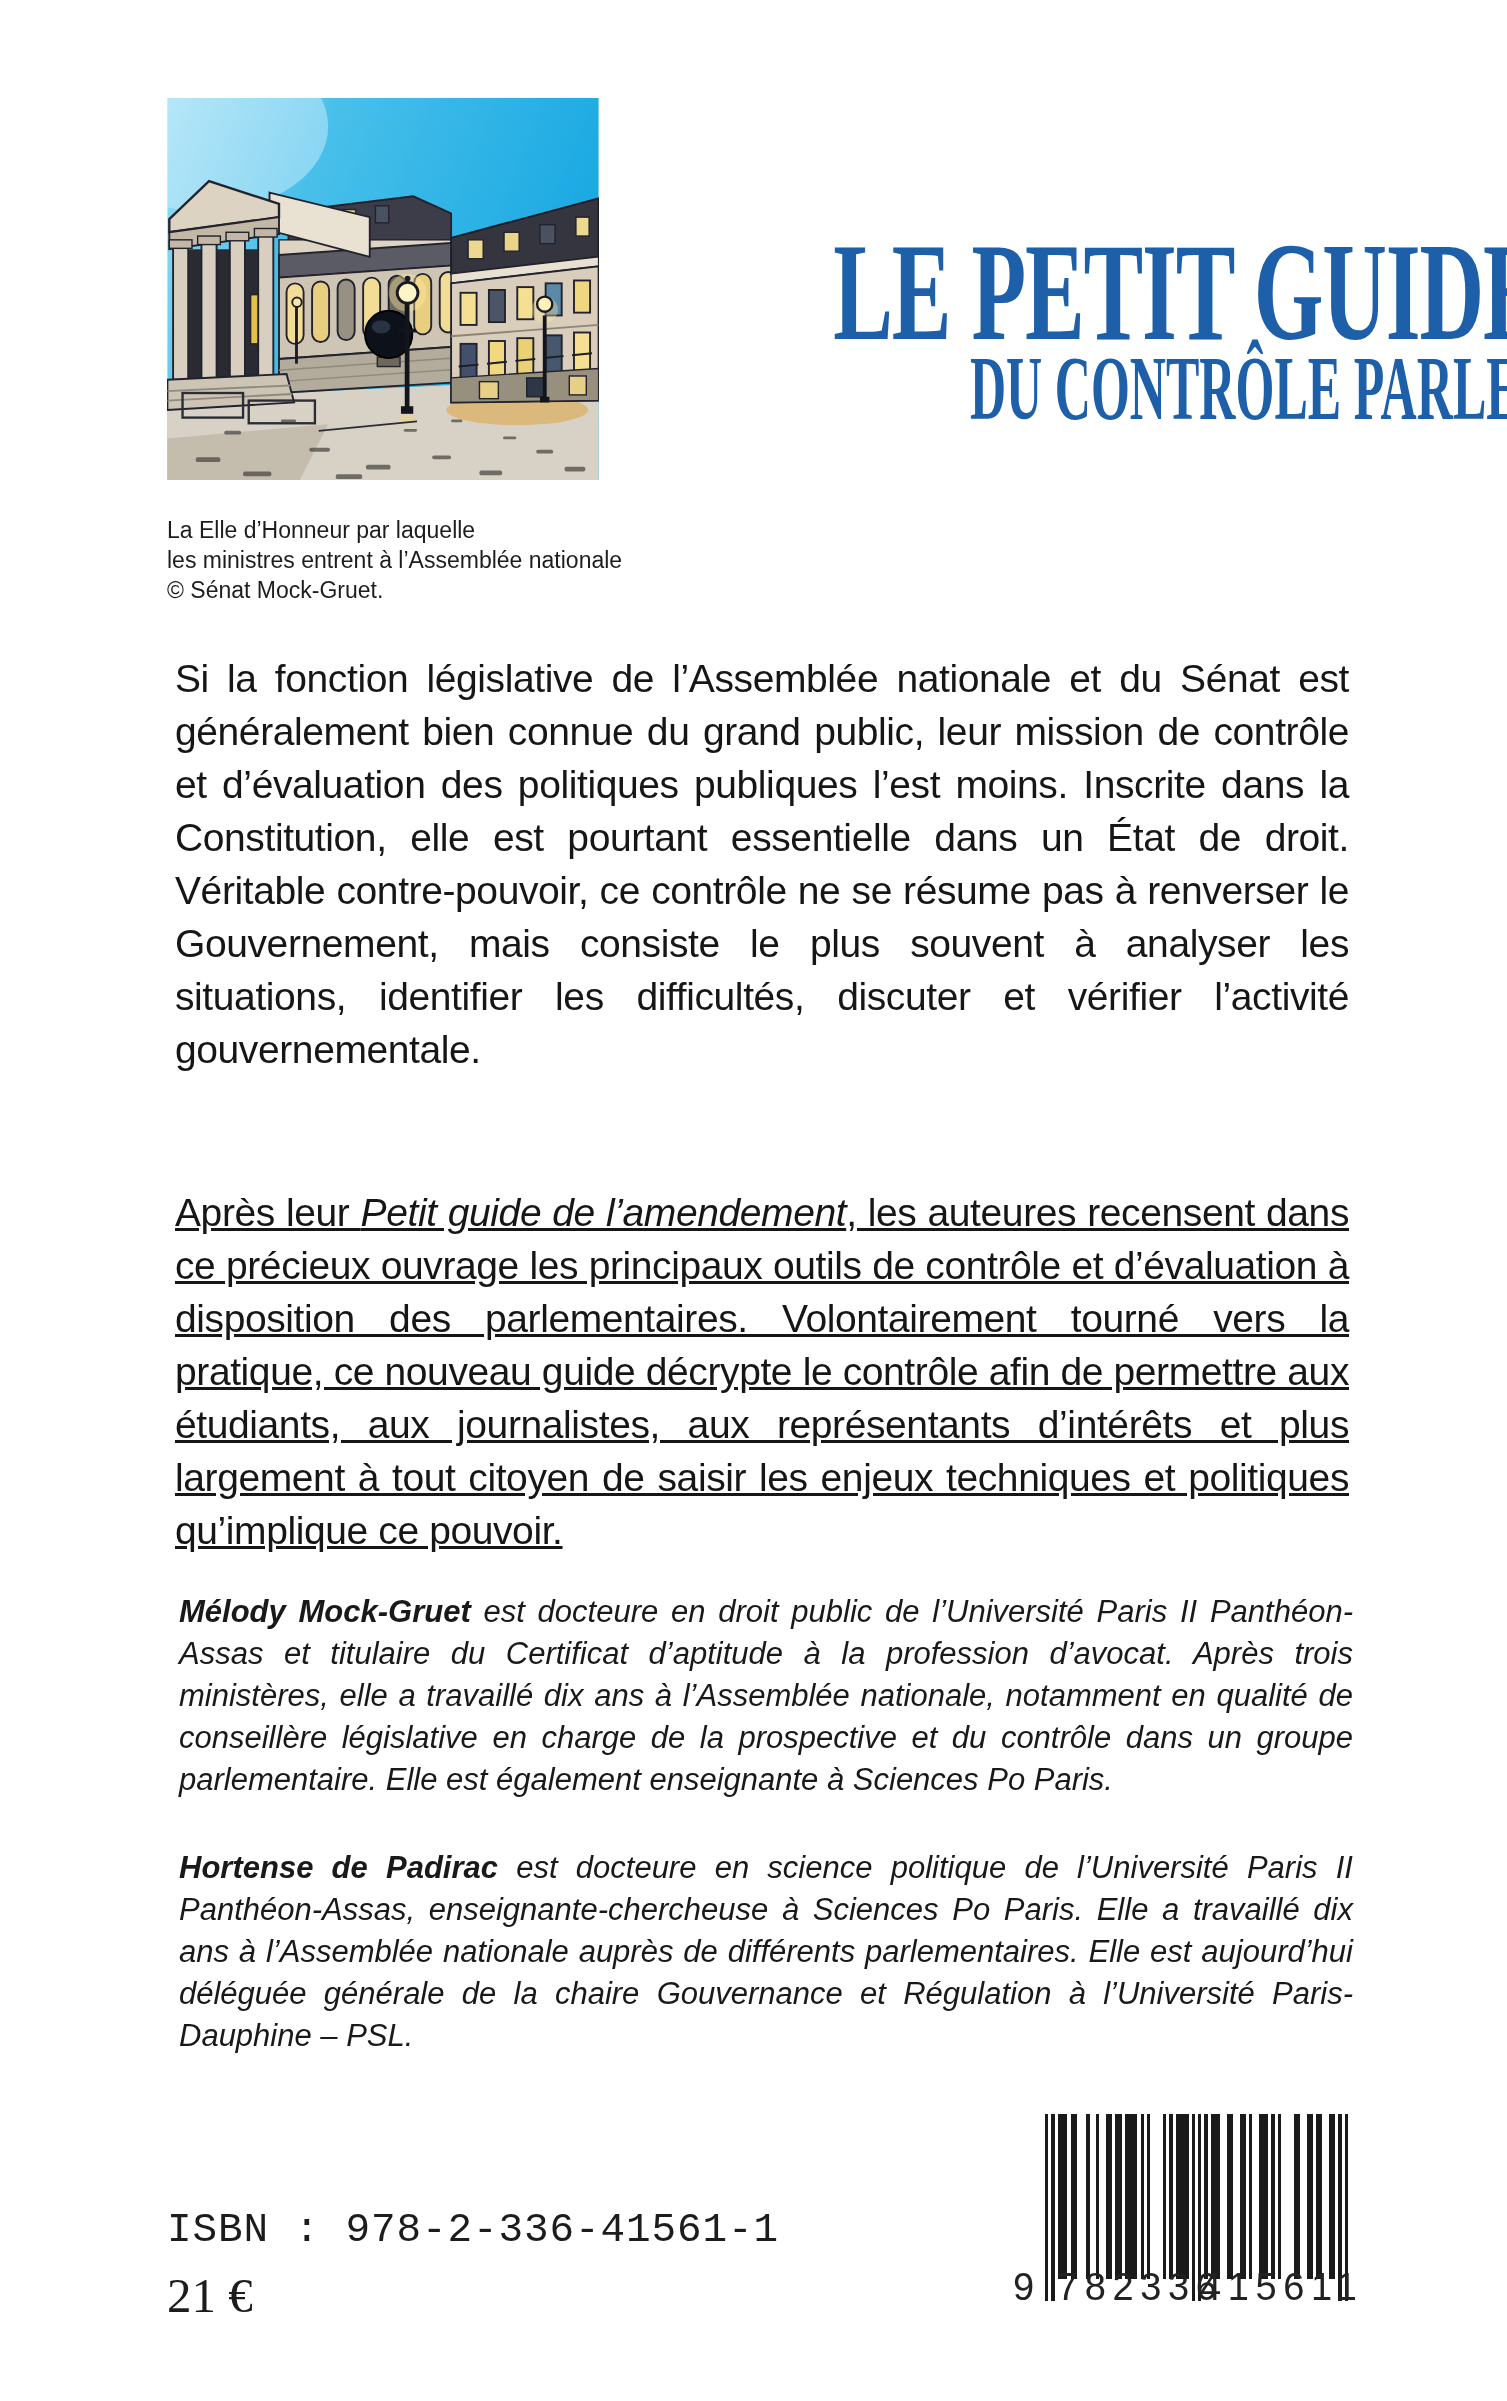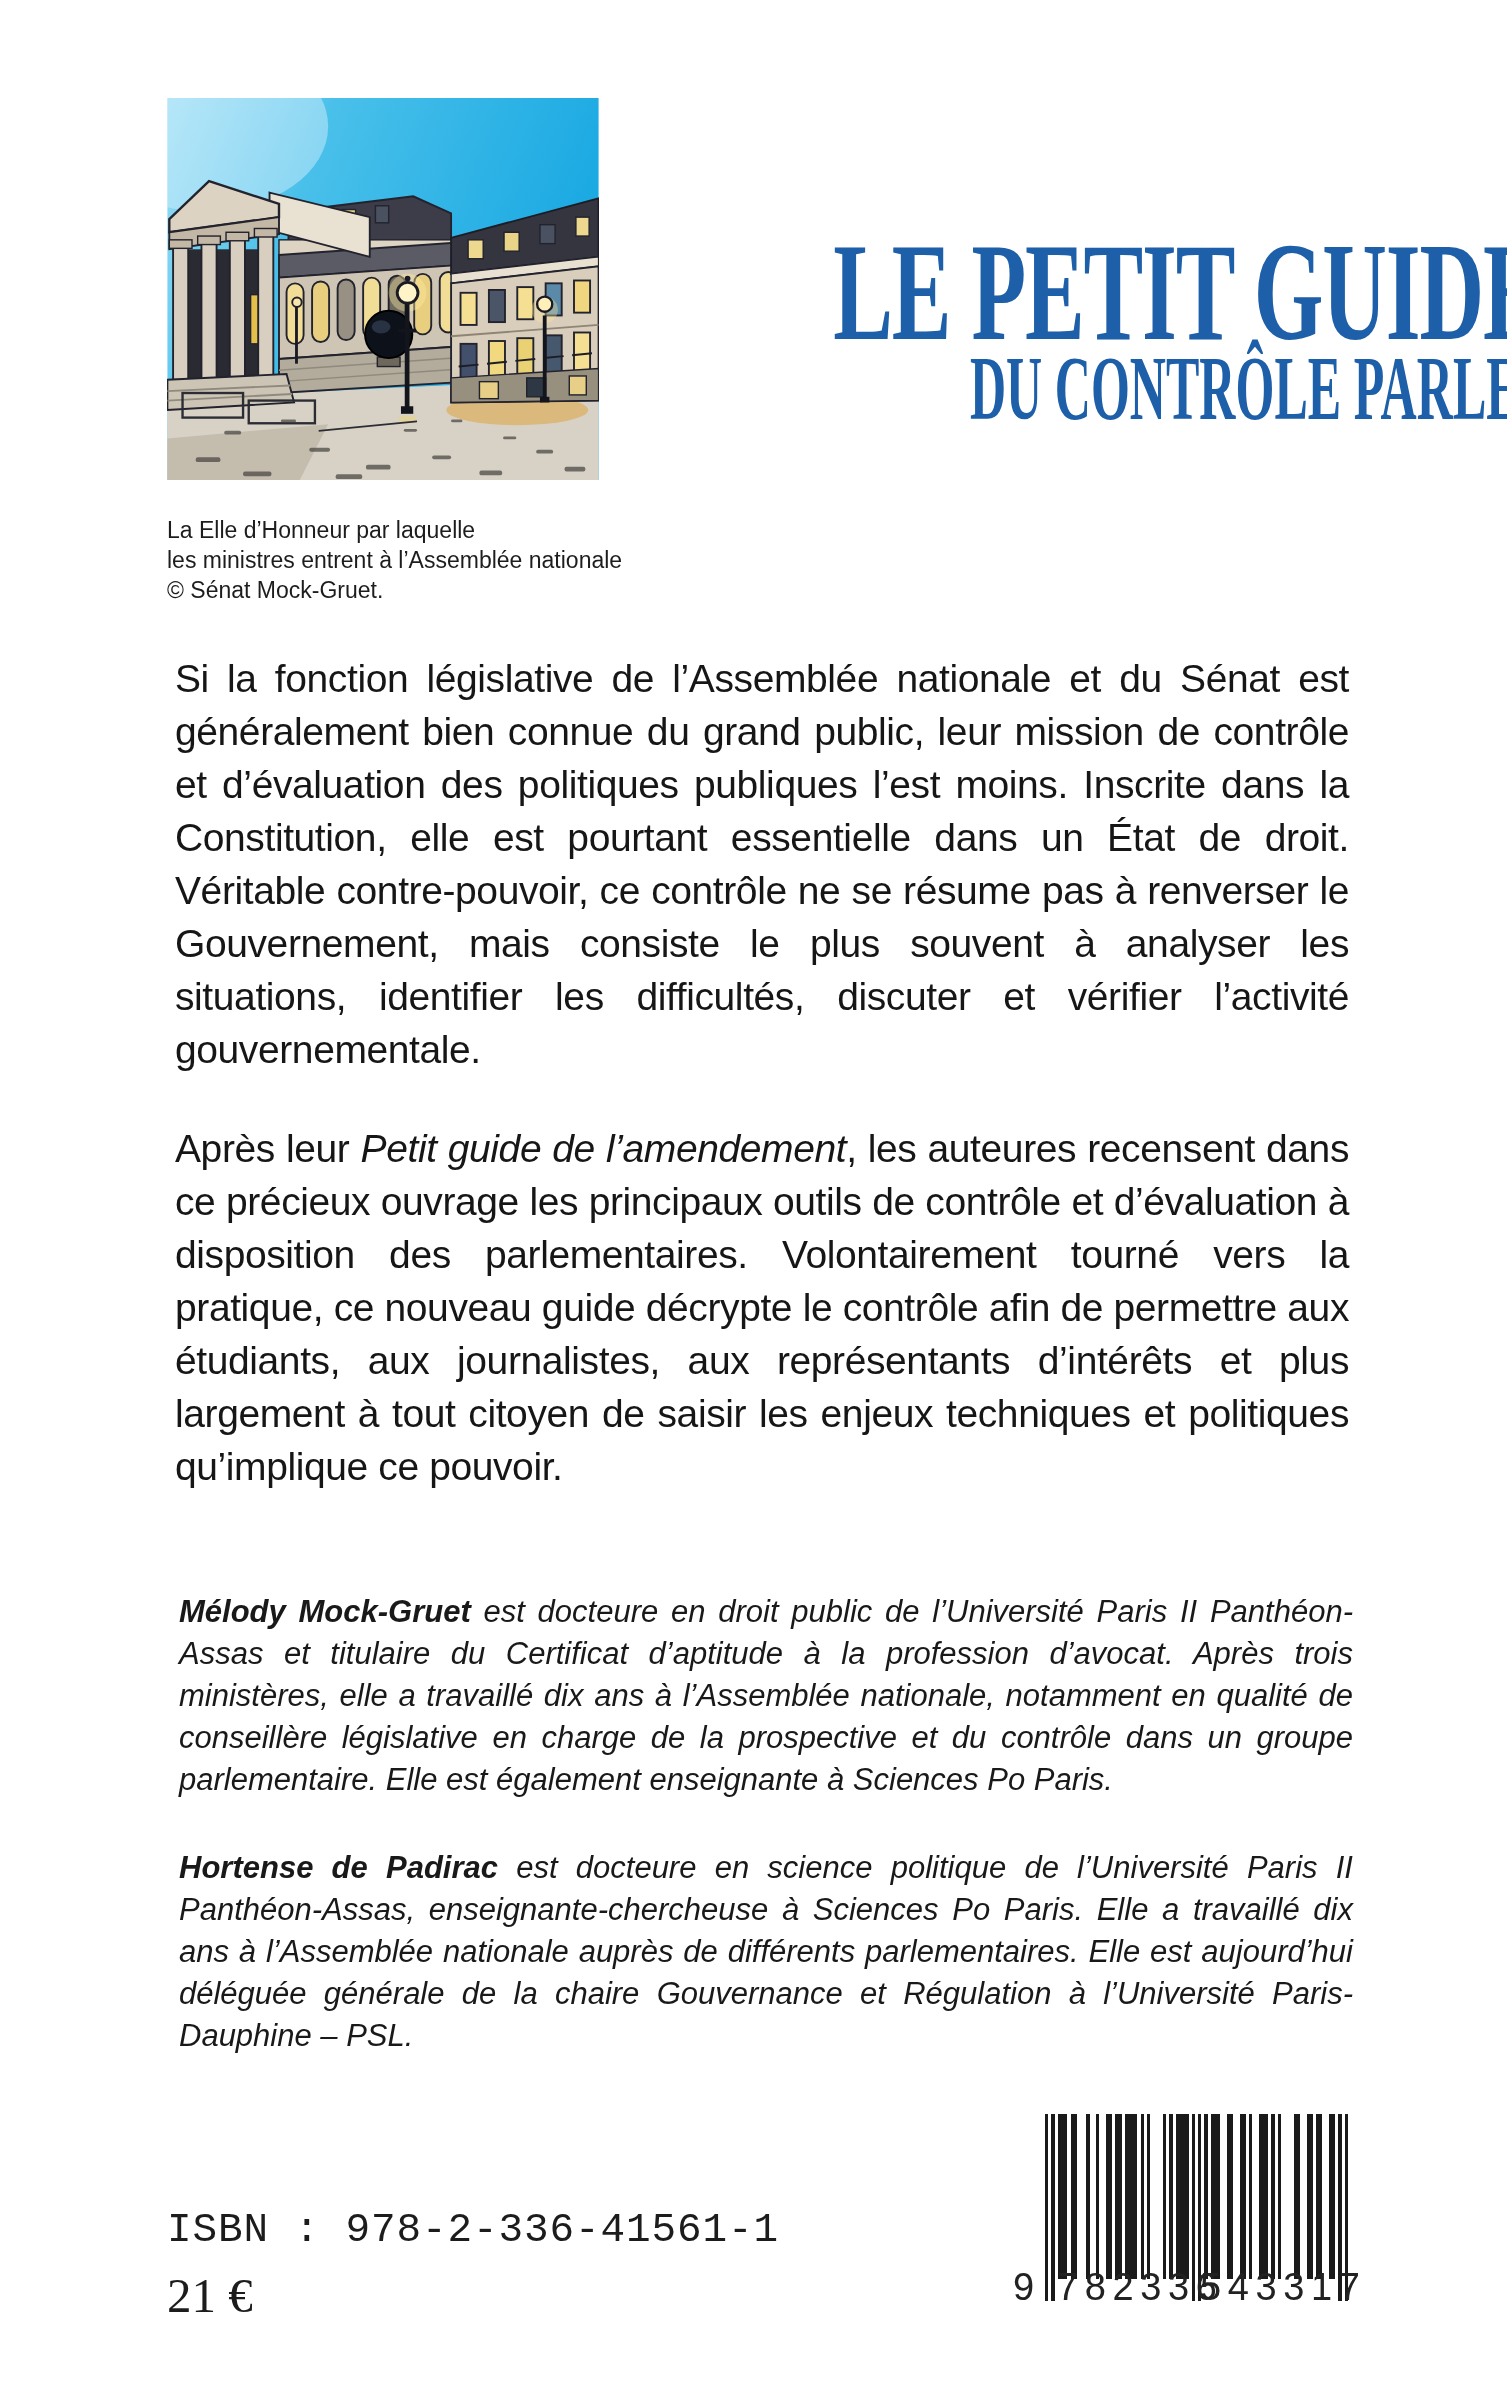--- a/index.html
+++ b/index.html
@@ -17,21 +17,21 @@
   .title-l1{position:absolute;left:0;top:235px;width:719px;line-height:114px;white-space:nowrap;text-align:center;}
   .title-l1 span{display:inline-block;font-family:"Liberation Serif",serif;font-weight:bold;
     font-size:140px;letter-spacing:-1.9px;transform:scaleX(0.64);transform-origin:50% 50%;}
   .title-l2{position:absolute;left:0;top:352px;width:719px;line-height:74px;white-space:nowrap;text-align:center;}
   .title-l2 span{display:inline-block;font-family:"Liberation Serif",serif;font-weight:bold;
     font-size:91px;letter-spacing:0px;transform:scaleX(0.55);transform-origin:50% 50%;}
   
   .para{position:absolute;left:167px;width:1174px;font-size:39px;line-height:53px;
     letter-spacing:-0.4px;text-align:justify;text-align-last:left;margin:8px;}
   .p1{top:644px;}
-  .p2{top:1114px;}
+  .p2{top:1178px;text-decoration:underline;}
   .italic{font-style:italic;}
   
   .bio{position:absolute;left:167px;width:1174px;font-size:31px;line-height:42px;
     font-style:italic;text-align:justify;text-align-last:left;margin:12px;color:#191919;}
   .bio b{font-weight:bold;}
   .bio1{top:1579px;}
   .bio2{top:1835px;}
   
   .isbn{position:absolute;left:167px;top:2207px;font-family:Liberation Mono, monospace;
     font-size:41px;color:#1c1c1c;letter-spacing:0.9px;}
@@ -246,18 +246,18 @@
         <rect x="85" y="0" width="1" height="53"></rect>
         <rect x="86" y="0" width="1" height="53"></rect>
         <rect x="89" y="0" width="1" height="53"></rect>
         <rect x="90" y="0" width="1" height="53"></rect>
         <rect x="92" y="0" width="1" height="60"></rect>
         <rect x="94" y="0" width="1" height="60"></rect>
       </svg>
     <div class="bc-row">
       <span class="bc-digit bc-9">9</span>
       <span class="bc-digit bc-g1">782336</span>
-      <span class="bc-digit bc-g2">543317</span>
+      <span class="bc-digit bc-g2">415611</span>
     </div>
   </div>
 
 </div>
 
 
 </body></html>

